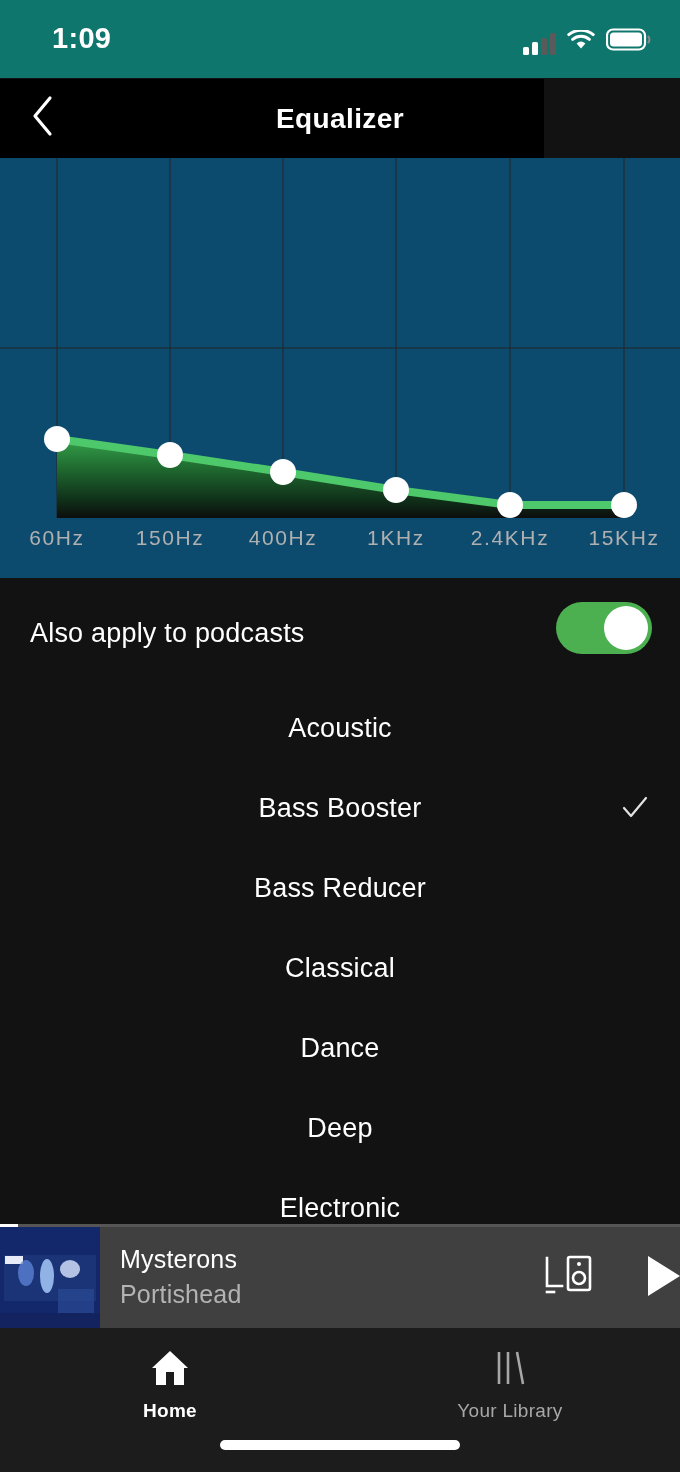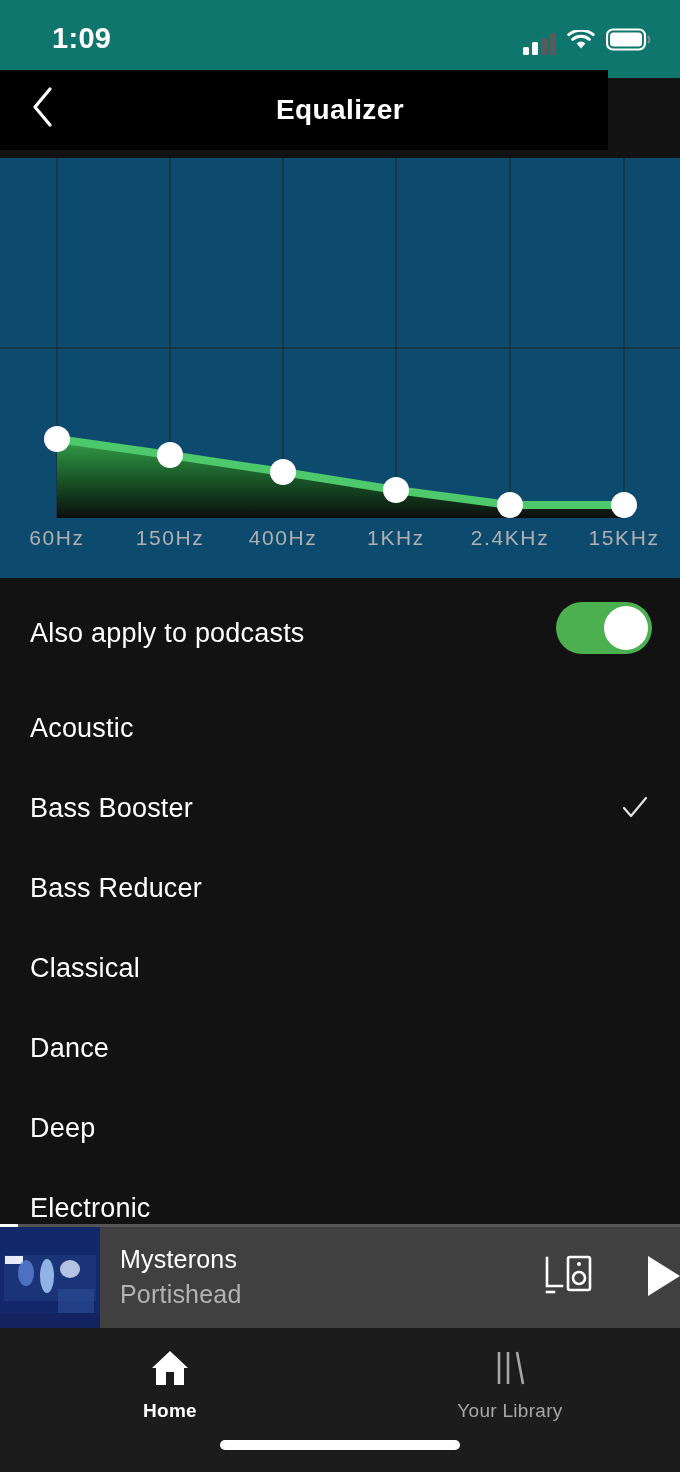--- a/index.html
+++ b/index.html
@@ -58,22 +58,22 @@
   .cell-bars i.b2 { height: 13px; }
   .cell-bars i.b3 { height: 17px; background: #5a5a5a; }
   .cell-bars i.b4 { height: 22px; background: #5a5a5a; }
 
   .wifi-icon { width: 28px; height: 21px; }
   .battery-icon { width: 46px; height: 23px; }
 
   
   #nav-header {
     position: absolute;
-    left: 0; top: 70px;
-    width: 608px; height: 80px;
+    left: 0; top: 79px;
+    width: 544px; height: 80px;
     background: #000000;
     text-align: right;
   }
   #back-button {
     position: absolute;
     left: 12px; top: 8px;
     width: 62px; height: 62px;
     display: flex; align-items: center; justify-content: center;
     cursor: pointer;
   }
@@ -143,21 +143,21 @@
     background: #4caf50;
     cursor: pointer;
   }
   #toggle-podcasts .knob {
     position: absolute;
     top: 4px; left: 48px;
     width: 44px; height: 44px;
     border-radius: 50%;
     background: #ffffff;
   }
-  .preset-row { height: 80px; cursor: pointer; }
+  .preset-row { height: 80px; cursor: pointer; justify-content: center; }
   .preset-check {
     position: absolute;
     right: 30px;
     top: 50%;
     transform: translateY(-50%);
     width: 30px; height: 30px;
   }
 
   
   #now-playing {

